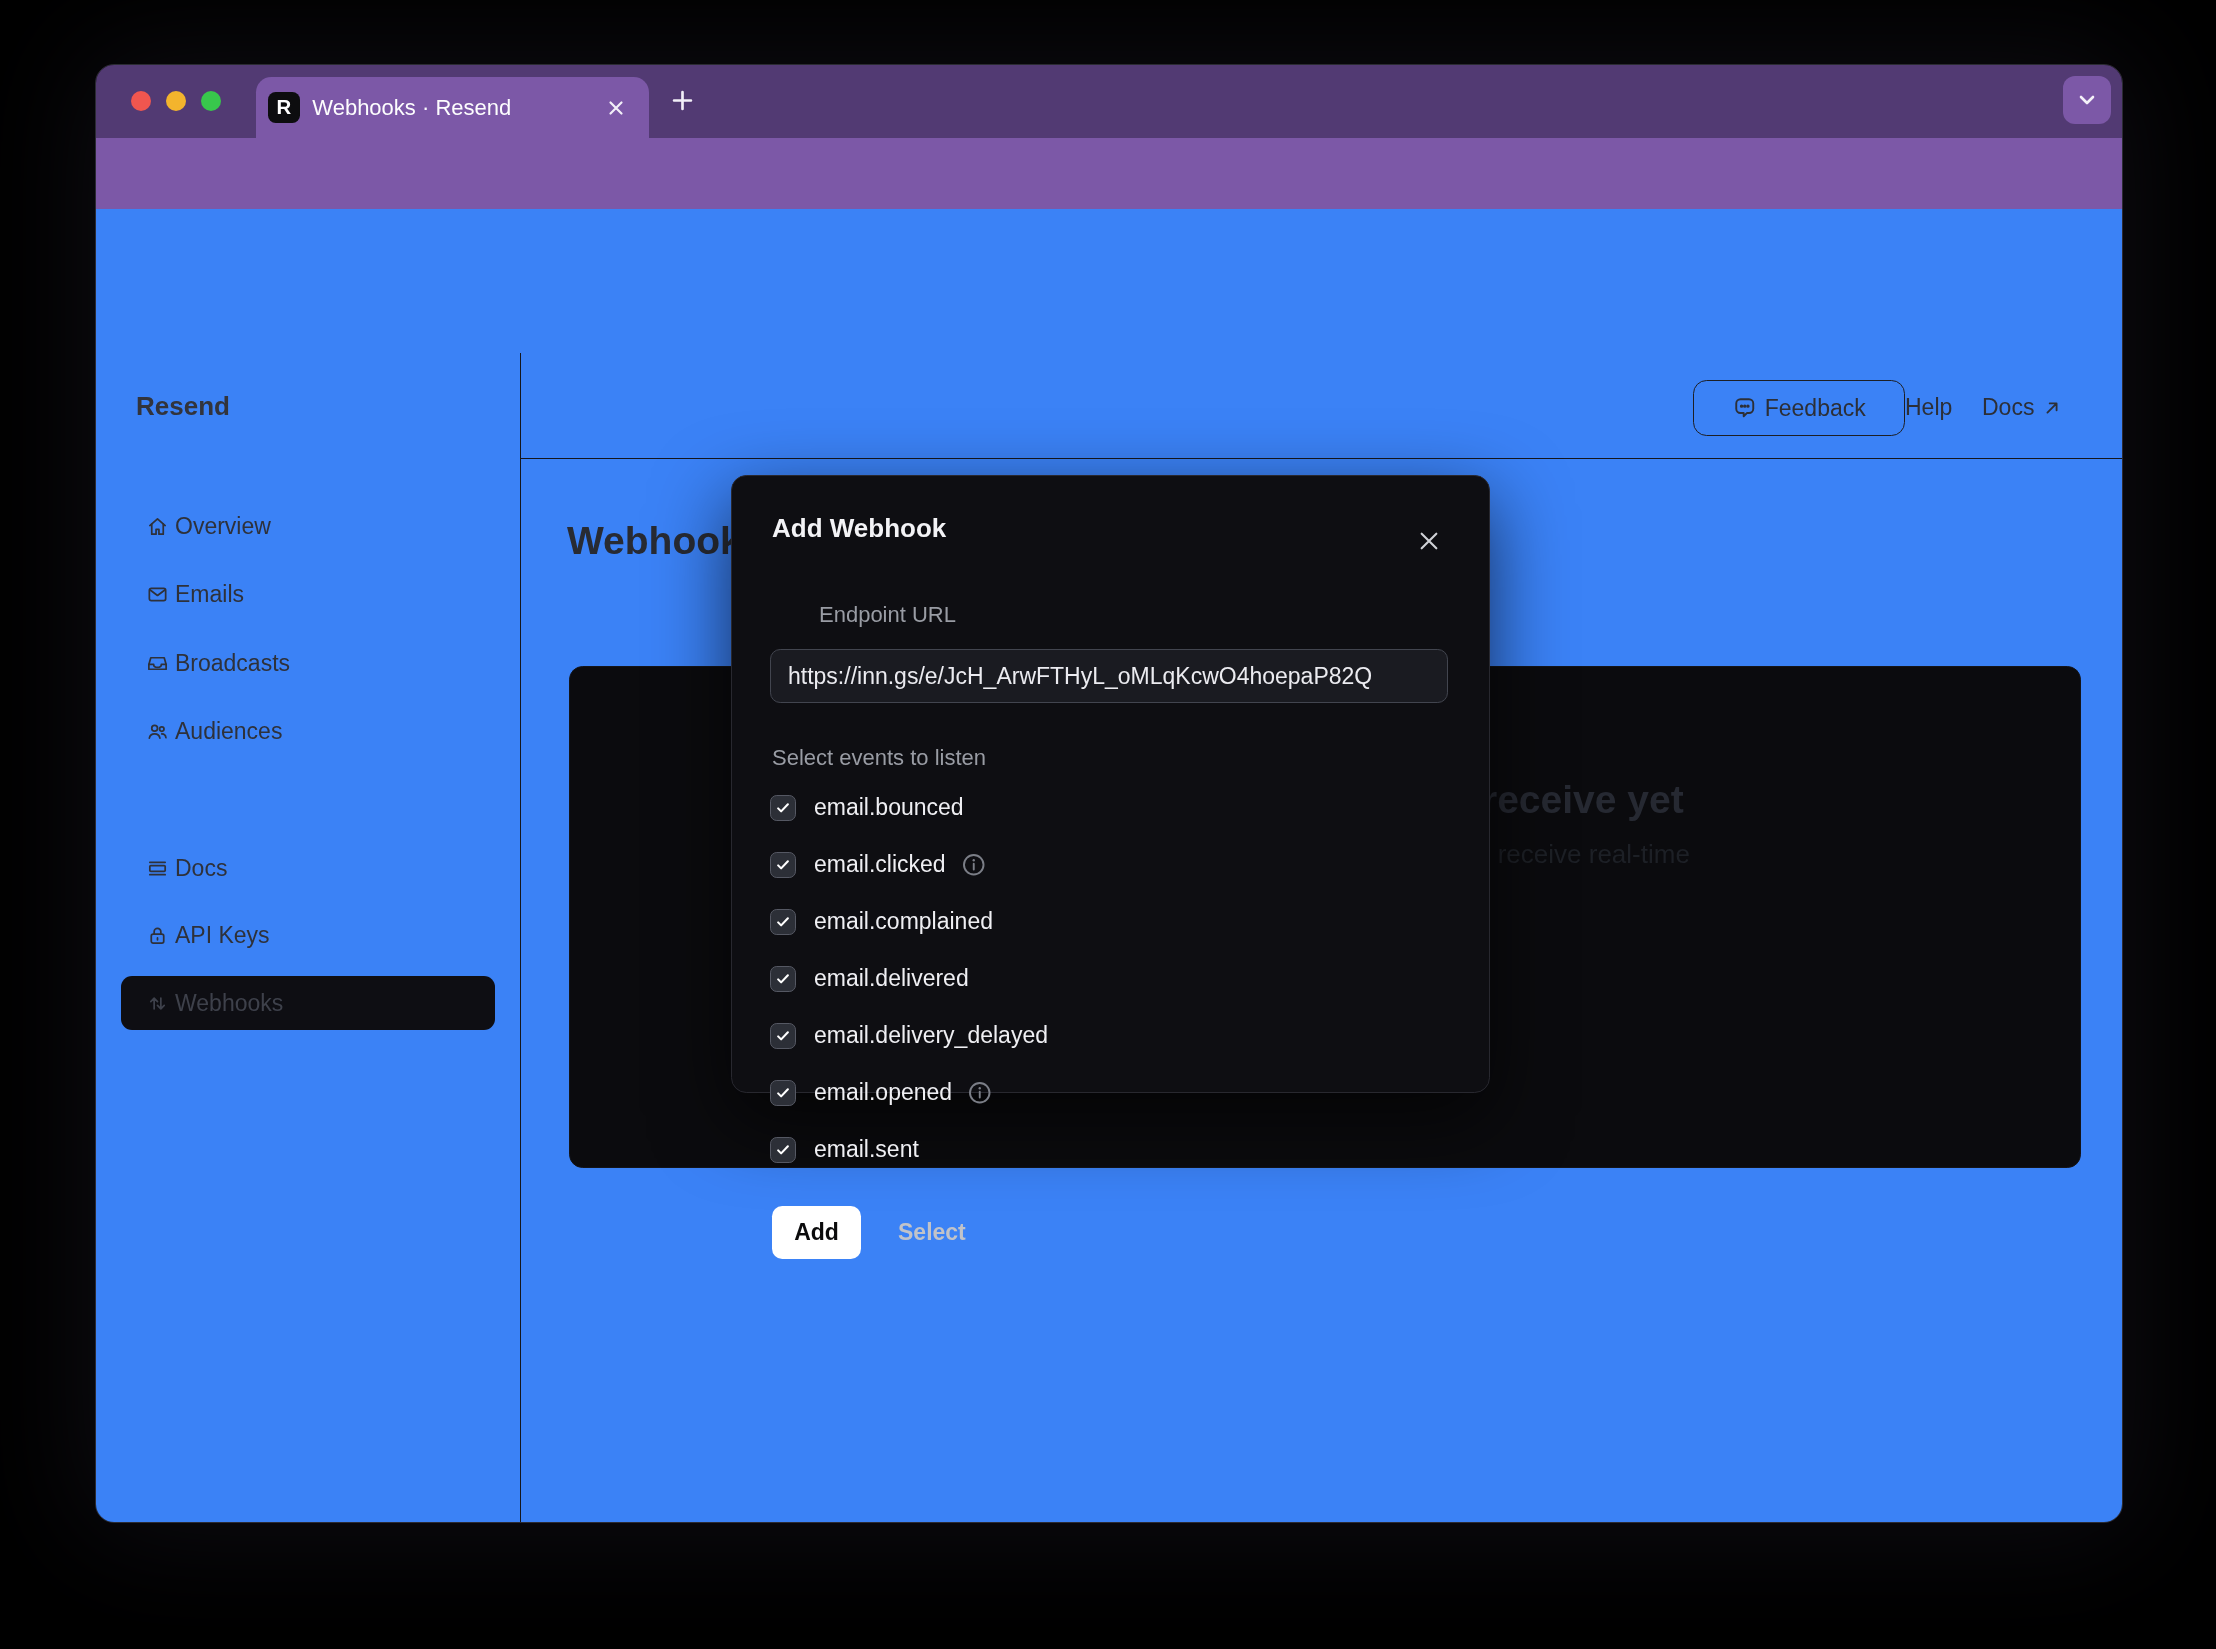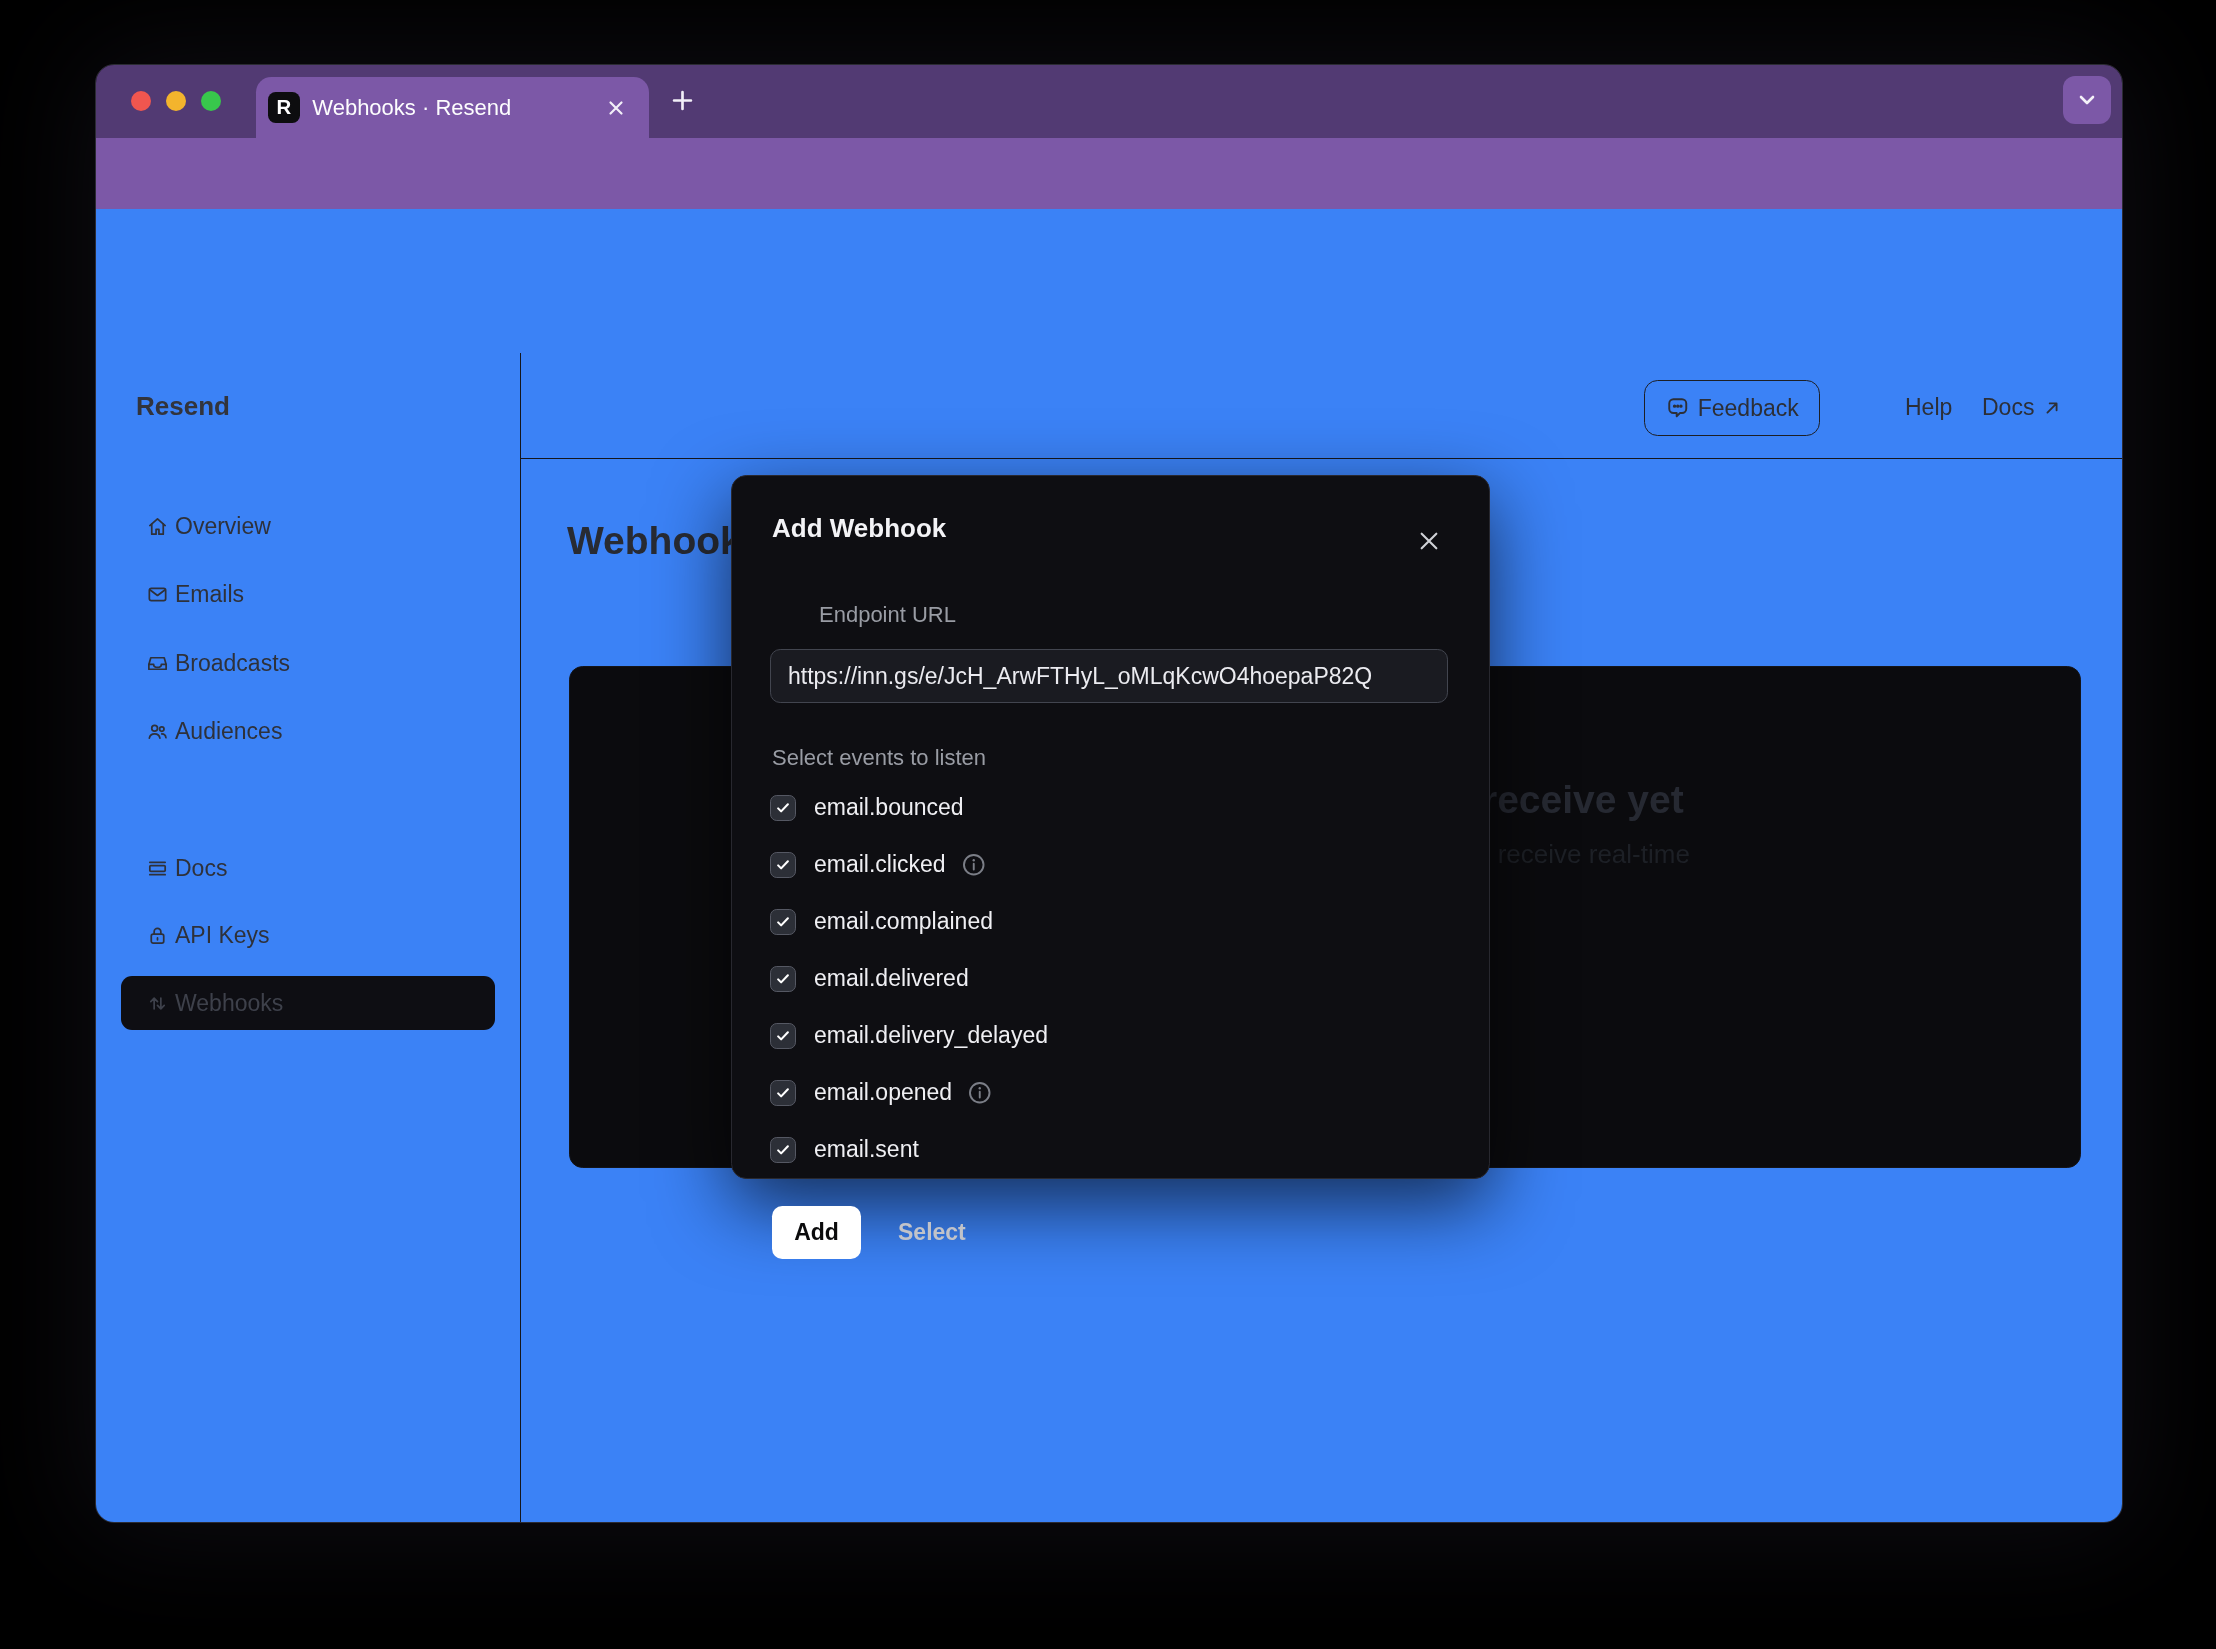--- a/index.html
+++ b/index.html
@@ -44,32 +44,32 @@
   
   .content{position:absolute;left:0;top:144px;right:0;bottom:0;background:#3b82f6;}
   .side-divider{position:absolute;left:424px;top:144px;bottom:0;width:0.9px;background:#15161c;}
   .logo{position:absolute;left:40px;top:182px;font-size:26px;font-weight:bold;color:#32343c;}
   .nav-item{position:absolute;left:25px;width:374px;height:54px;border-radius:11px;display:flex;align-items:center;color:#2e313a;font-size:23px;}
   .nav-item .ico{width:23px;height:23px;margin-left:25px;}
   .nav-item .lbl{margin-left:6px;}
   .nav-item.active{background:#0e0e13;color:#3e414b;}
 
   .hdr-line{position:absolute;left:424px;top:249px;right:0;height:0.9px;background:#15161c;}
-  .feedback-btn{position:absolute;left:1548px;top:171px;width:176px;height:56px;border:1.7px solid #1d1f25;border-radius:13.6px;box-sizing:border-box;
+  .feedback-btn{position:absolute;left:1597px;top:171px;width:212px;height:56px;border:1.7px solid #1d1f25;border-radius:13.6px;box-sizing:border-box;
     display:flex;align-items:center;justify-content:center;gap:7px;color:#2c2f37;font-size:23px;}
   .hdr-link{position:absolute;top:185px;font-size:23px;color:#2c2f37;display:flex;align-items:center;gap:6.8px;}
   .help{left:1809px;} .docs{left:1886px;}
 
   .page-title{position:absolute;left:471px;top:310px;font-size:39px;font-weight:bold;color:#282b33;}
   .empty-card{position:absolute;left:473px;top:457px;width:1512px;height:502px;border:0.9px solid #131419;border-radius:13.6px;background:#0b0b0e;box-sizing:border-box;}
   .empty-title{position:absolute;left:1386px;top:569px;font-size:39px;font-weight:bold;color:#262932;white-space:nowrap;}
   .empty-desc{position:absolute;left:1380px;top:630px;font-size:26px;color:#1d2026;white-space:nowrap;}
 
   
-  .modal{position:absolute;left:635px;top:410px;width:759px;height:704px;background:#0e0e12;border:0.9px solid #28282f;border-radius:15.3px;box-sizing:border-box;
+  .modal{position:absolute;left:635px;top:410px;width:759px;height:618px;background:#0e0e12;border:0.9px solid #28282f;border-radius:15.3px;box-sizing:border-box;
     box-shadow:0 25.5px 77px rgba(0,0,0,.65);z-index:50;}
   .modal-title{position:absolute;left:40px;top:37px;font-size:26px;font-weight:600;color:#f3f3f6;}
   .modal-close{position:absolute;left:681px;top:49px;width:32px;height:32px;color:#cfd1d6;}
   .field-label{position:absolute;left:40px;font-size:22px;color:#999ca4;}
   .ep-label{top:126px;margin-left:47px;} .ev-label{top:269px;}
   .endpoint-input{position:absolute;left:38px;top:173px;width:678px;height:54px;box-sizing:border-box;background:#1a1b21;border:1.7px solid #42454f;border-radius:10.2px;
     color:#ebebf0;font-size:23px;padding:0 17px;font-family:"Liberation Sans","DejaVu Sans",sans-serif;outline:none;white-space:nowrap;overflow:hidden;}
   .events{position:absolute;left:38px;top:318px;}
   .event-row{display:flex;align-items:center;height:27px;margin-bottom:30px;}
   .checkbox{width:26px;height:26px;border-radius:6.8px;background:#2c2f37;border:1.7px solid #555863;box-sizing:border-box;display:flex;align-items:center;justify-content:center;color:#fff;}

